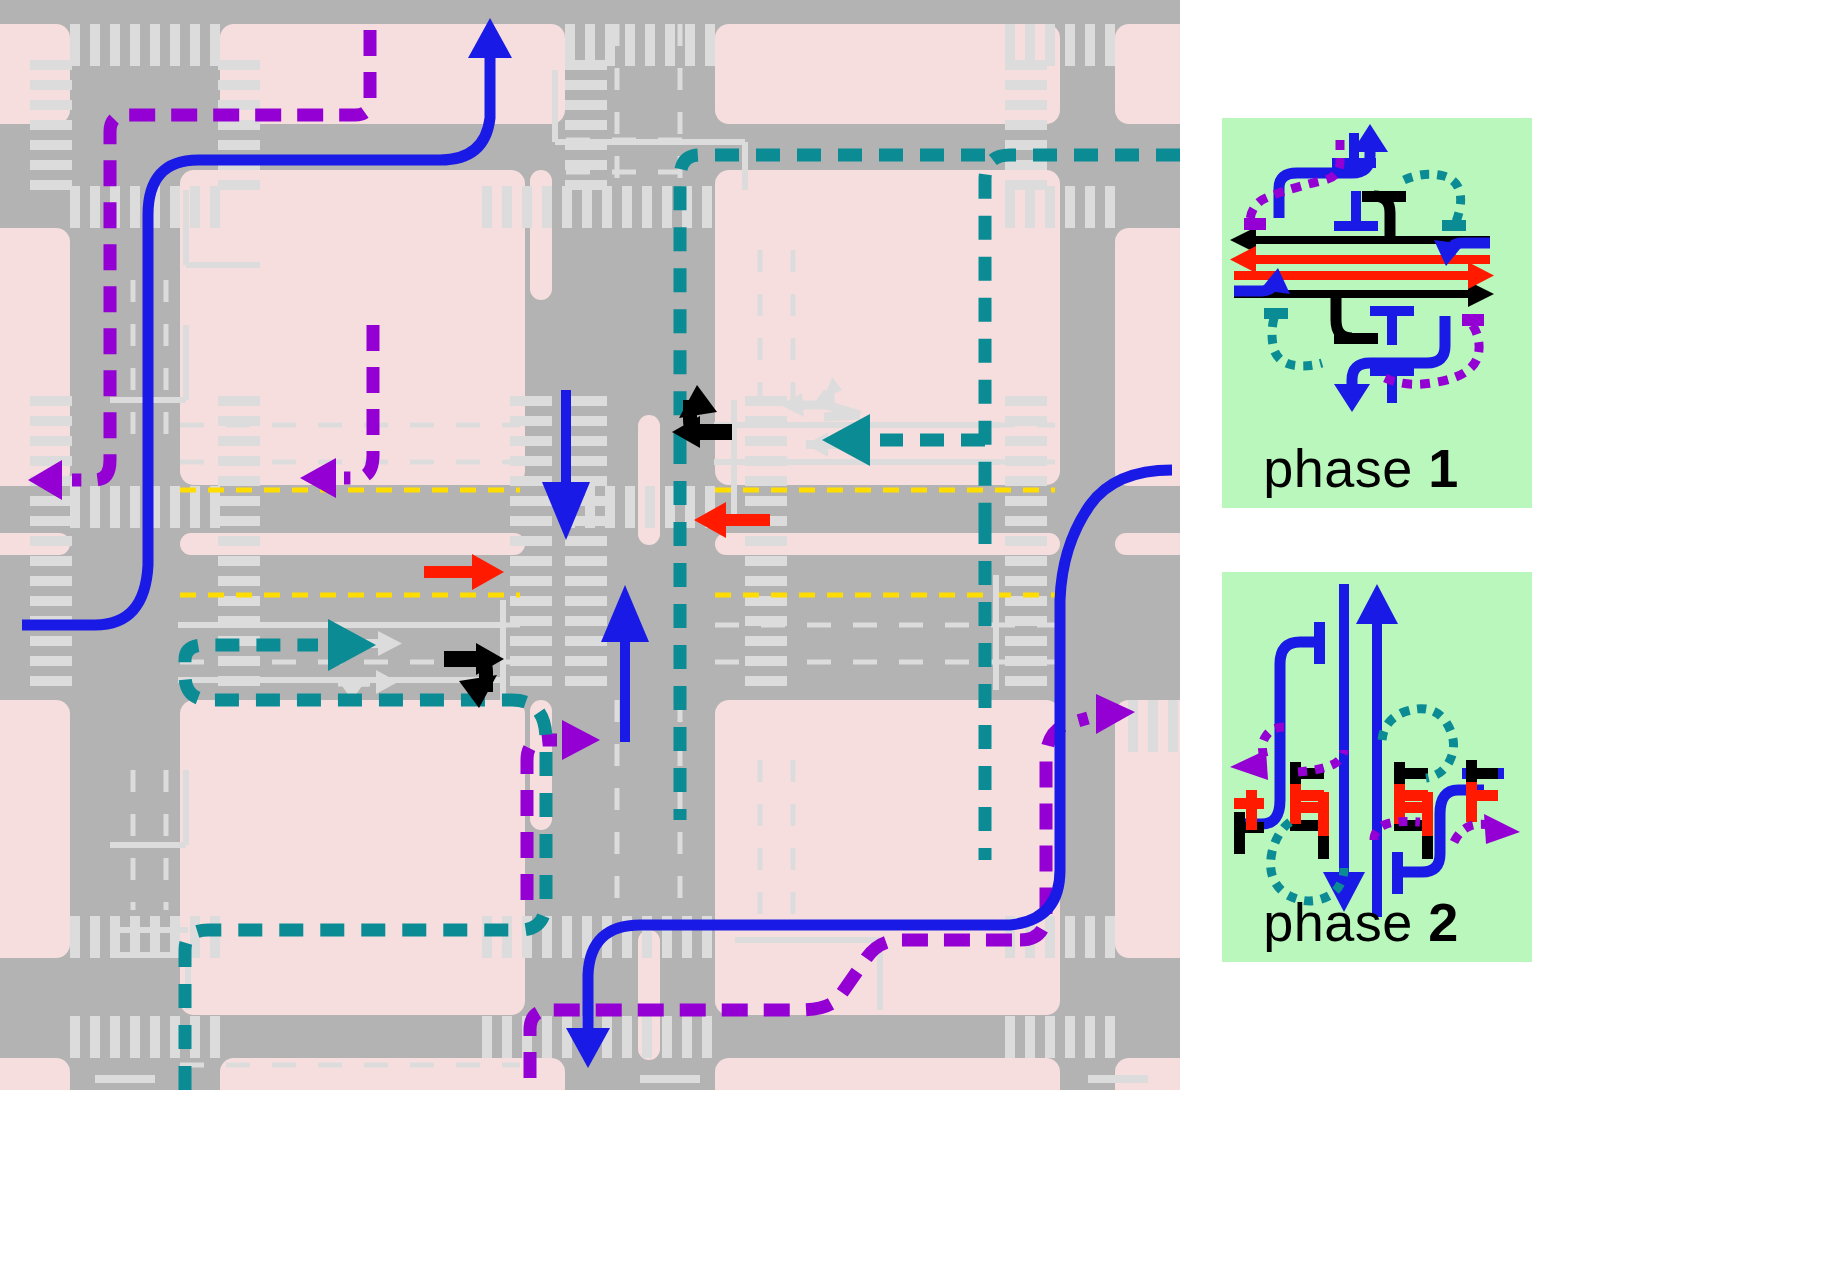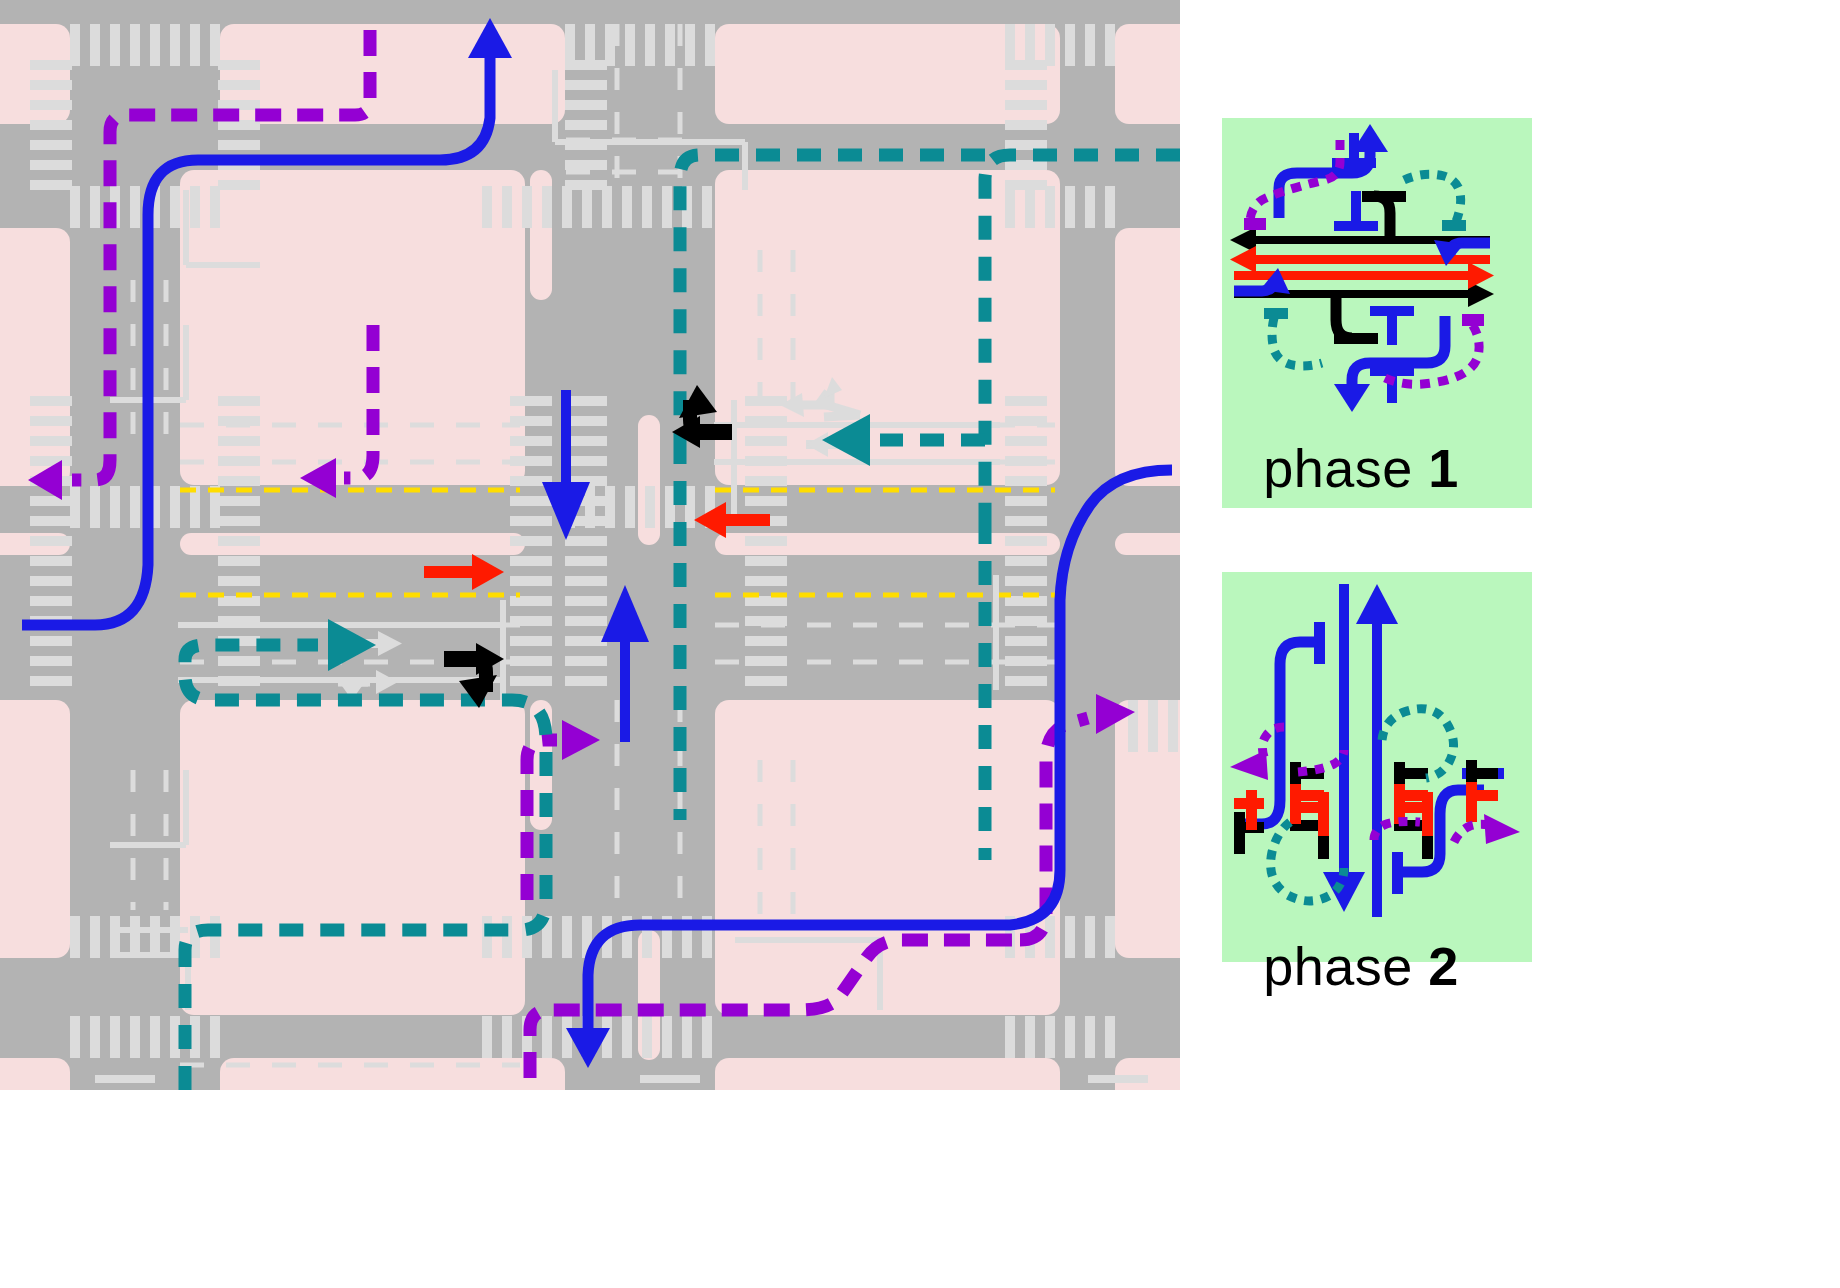--- a/index.html
+++ b/index.html
@@ -9,21 +9,21 @@
   #map{position:absolute;left:0;top:0;width:1180px;height:1090px;background:#b3b3b3;overflow:hidden;}
   #map svg{position:absolute;left:0;top:0;}
 
   .panel{position:absolute;background:#baf7bd;}
   #panel1{left:1222px;top:118px;width:310px;height:390px;}
   #panel2{left:1222px;top:572px;width:310px;height:390px;}
   .panel svg{position:absolute;left:0;top:0;}
   .phase-label{position:absolute;left:1222px;width:278px;text-align:center;
                font-size:54px;color:#000;letter-spacing:0.5px;}
   #label1{top:437px;}
-  #label2{top:891px;margin-top:44px;}
+  #label2{top:891px;}
   .phase-label .num{font-weight:bold;}
 </style>
 </head>
 <body>
 
 <div id="map">
 <svg width="1180" height="1090" viewBox="0 0 1180 1090" xmlns="http://www.w3.org/2000/svg">
   <defs>
 
     <g id="xwalkV">

